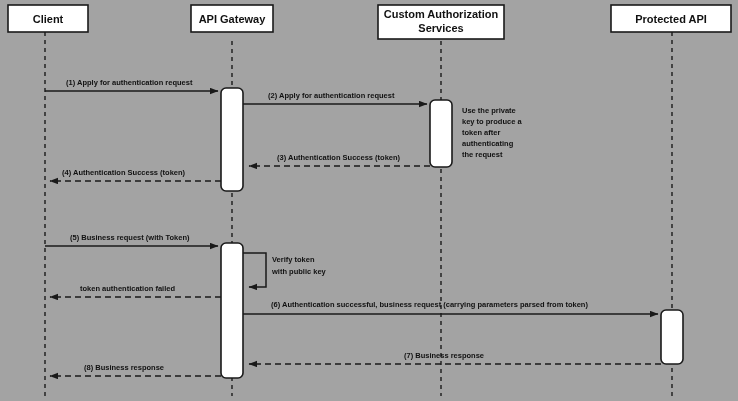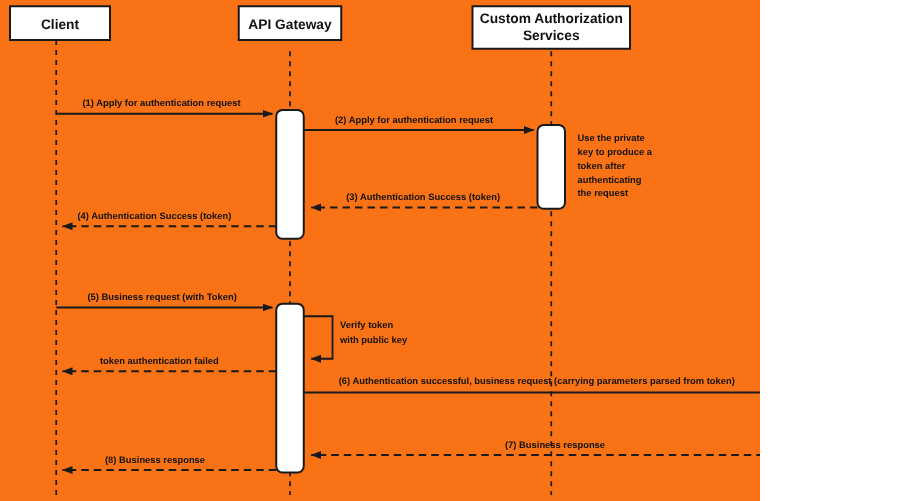--- a/index.html
+++ b/index.html
@@ -2,23 +2,23 @@
 <html><head>
 <meta charset="utf-8">
 <style>
   html, body {
     margin: 0;
     padding: 0;
     background: #ffffff;
   }
   #diagram-root {
     position: relative;
-    width: 608px;
+    width: 738px;
     height: 401px;
-    background: #f97316;
+    background: #a3a3a3;
     font-family: "Liberation Sans", sans-serif;
     overflow: hidden;
   }
   #seq-svg {
     position: absolute;
     left: 0;
     top: 0;
   }
   .lifeline-label {
     font-size: 11px;

